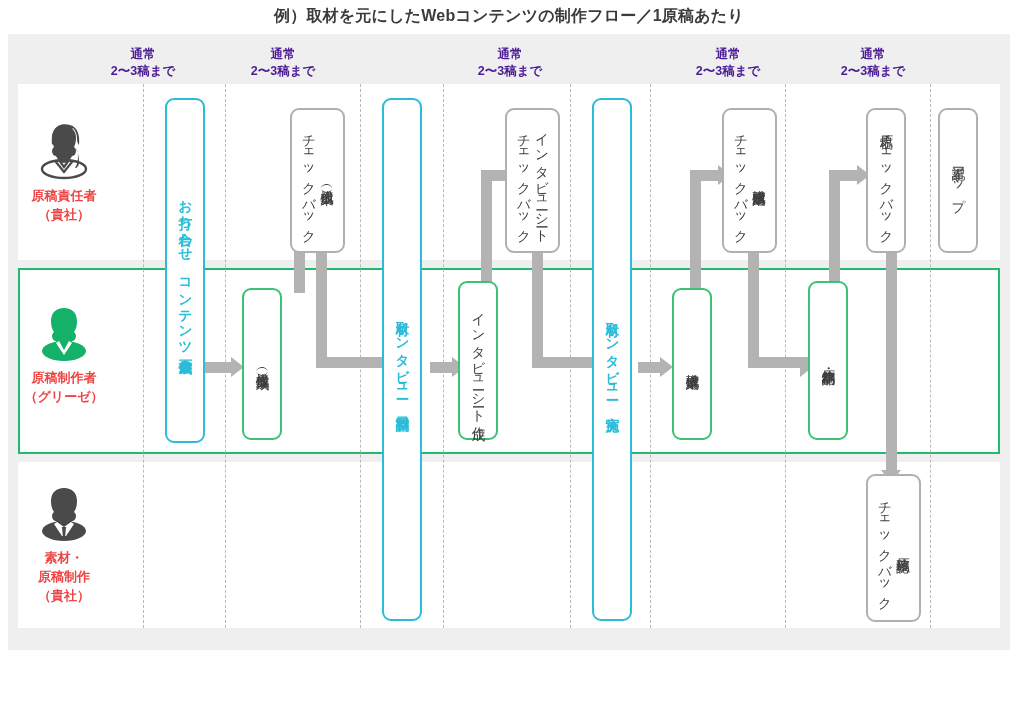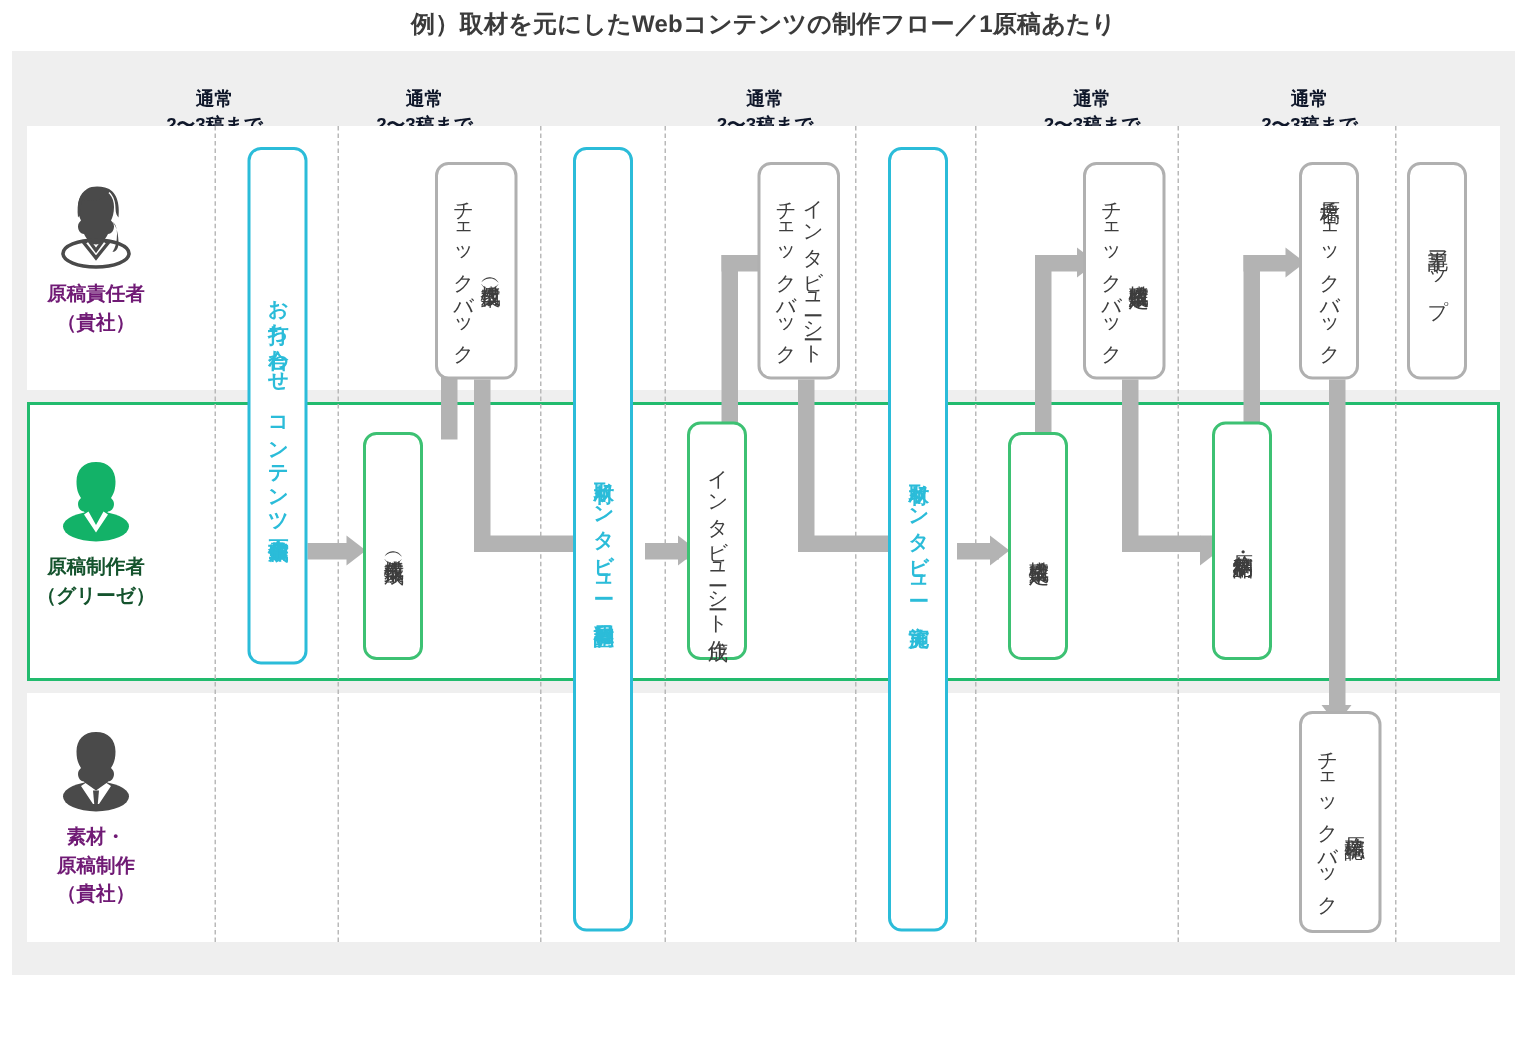--- a/index.html
+++ b/index.html
@@ -36,24 +36,23 @@
   }
 
   
   .hdr{
     position:absolute;
     top:46px;
     width:110px;
     text-align:center;
     font-size:12.5px;
     font-weight:bold;
-    color:#0f172a;
+    color:#4c1d95;
     line-height:17px;
     white-space:nowrap;
-    margin-top:12px;
   }
   .hdr .l2{display:block;}
 
   
   .lane{
     position:absolute;
     left:18px;
     width:982px;
     background:#ffffff;
   }
@@ -65,24 +64,24 @@
   }
   #lane3{ top:462px; height:166px; }
 
   
   .lane-label{
     position:absolute;
     left:0; width:128px;
     text-align:center;
     font-size:13px;
     font-weight:bold;
-    color:#701a75;
+    color:#ef4444;
     line-height:19px;
   }
-  .lane-label.green{ color:#14532d; }
+  .lane-label.green{ color:#ef4444; }
   .lane-label .avatar{ display:block; margin:0 auto 6px auto; }
 
   
   .vgrid{
     position:absolute;
     top:84px;
     height:544px;
     width:0;
     border-left:1px dashed #b9b9b9;
   }

